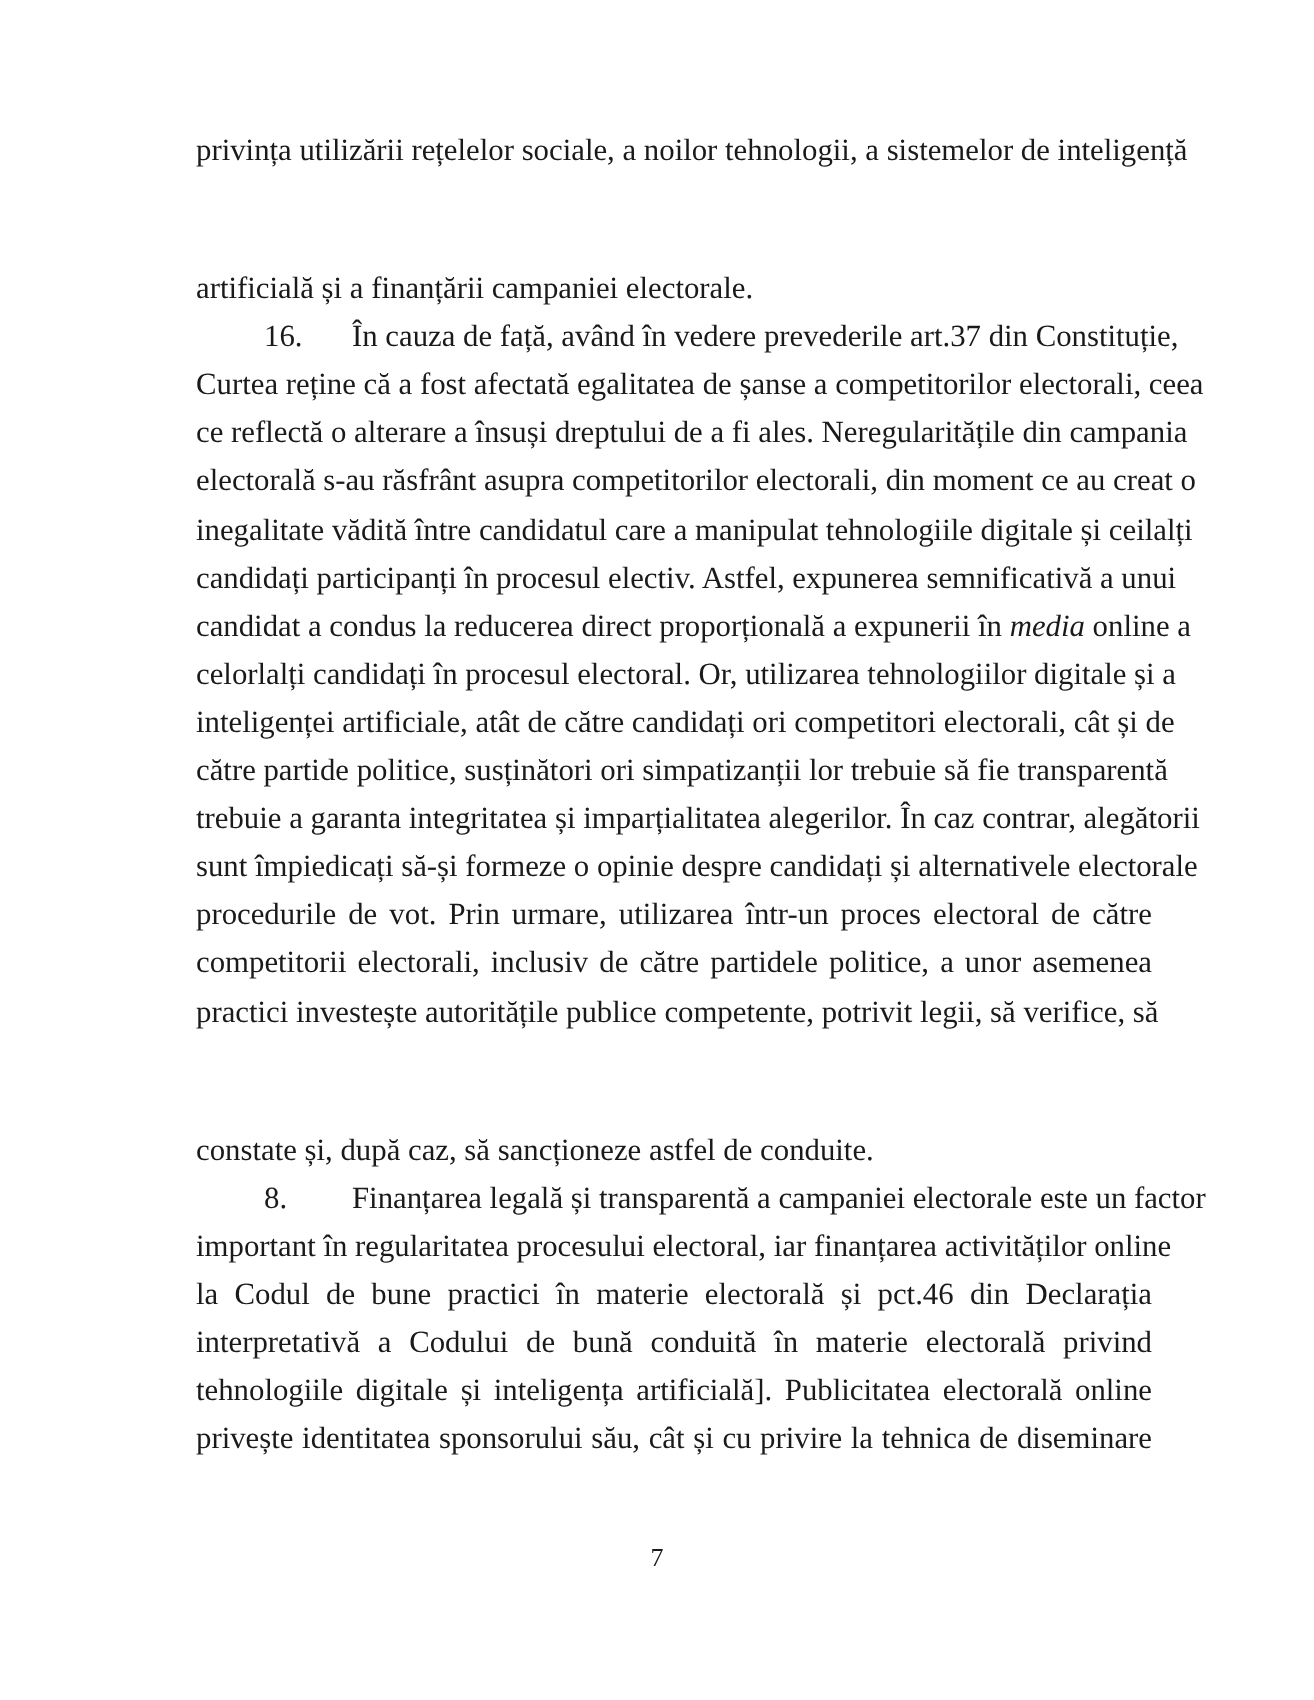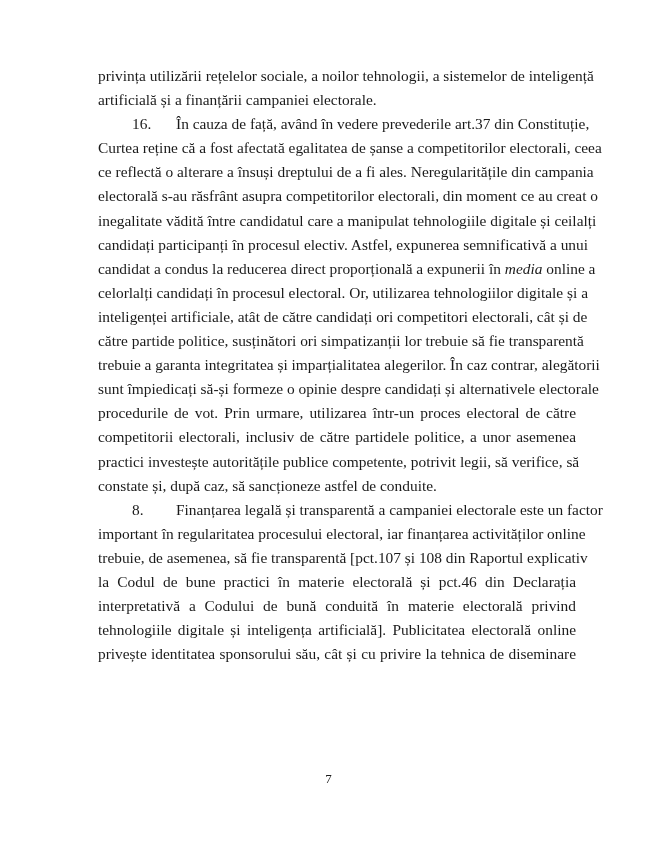--- a/index.html
+++ b/index.html
@@ -10,21 +10,21 @@
   }
   .body-text {
     position: absolute; left: 98px; top: 64px; width: 478px;
     font-family: "Liberation Serif", serif;
     font-size: 15.4px; line-height: 24.1px; color: #1a1a1a;
   }
   .line {
     display: block; white-space: nowrap; height: 24.1px;
     text-align: justify; text-align-last: justify;
   }
-  .line.last { text-align-last: left; }
+  .line.last { text-align-last: left; margin-top: 45px; }
   .line.indent { padding-left: 34px; }
   .para-num { display: inline-block; width: 44px; text-align-last: left; }
   .page-number {
     position: absolute; left: 0; width: 657px; top: 771px; text-align: center;
     font-family: "Liberation Serif", serif; font-size: 13px; color: #1a1a1a;
   }
   em { font-style: italic; }
 </style>
 </head>
 <body>
@@ -44,20 +44,19 @@
       <span class="line"><span>inteligenței artificiale, atât de către candidați ori competitori electorali, cât și de</span></span>
       <span class="line"><span>către partide politice, susținători ori simpatizanții lor trebuie să fie transparentă</span></span>
       <span class="line"><span>trebuie a garanta integritatea și imparțialitatea alegerilor. În caz contrar, alegătorii</span></span>
       <span class="line"><span>sunt împiedicați să-și formeze o opinie despre candidați și alternativele electorale</span></span>
       <span class="line"><span>procedurile de vot. Prin urmare, utilizarea într-un proces electoral de către</span></span>
       <span class="line"><span>competitorii electorali, inclusiv de către partidele politice, a unor asemenea</span></span>
       <span class="line"><span>practici investește autoritățile publice competente, potrivit legii, să verifice, să</span></span>
       <span class="line last"><span>constate și, după caz, să sancționeze astfel de conduite.</span></span>
       <span class="line indent"><span class="para-num">8.</span><span>Finanțarea legală și transparentă a campaniei electorale este un factor</span></span>
       <span class="line"><span>important în regularitatea procesului electoral, iar finanțarea activităților online</span></span>
-      <span class="line"><span>trebuie, de asemenea, să fie transparentă [pct.107 și 108 din Raportul explicativ</span></span>
       <span class="line"><span>la Codul de bune practici în materie electorală și pct.46 din Declarația</span></span>
       <span class="line"><span>interpretativă a Codului de bună conduită în materie electorală privind</span></span>
       <span class="line"><span>tehnologiile digitale și inteligența artificială]. Publicitatea electorală online</span></span>
       <span class="line"><span>privește identitatea sponsorului său, cât și cu privire la tehnica de diseminare</span></span>
     </div>
   <div class="page-number">7</div>
 </div>
 
 </body></html>

